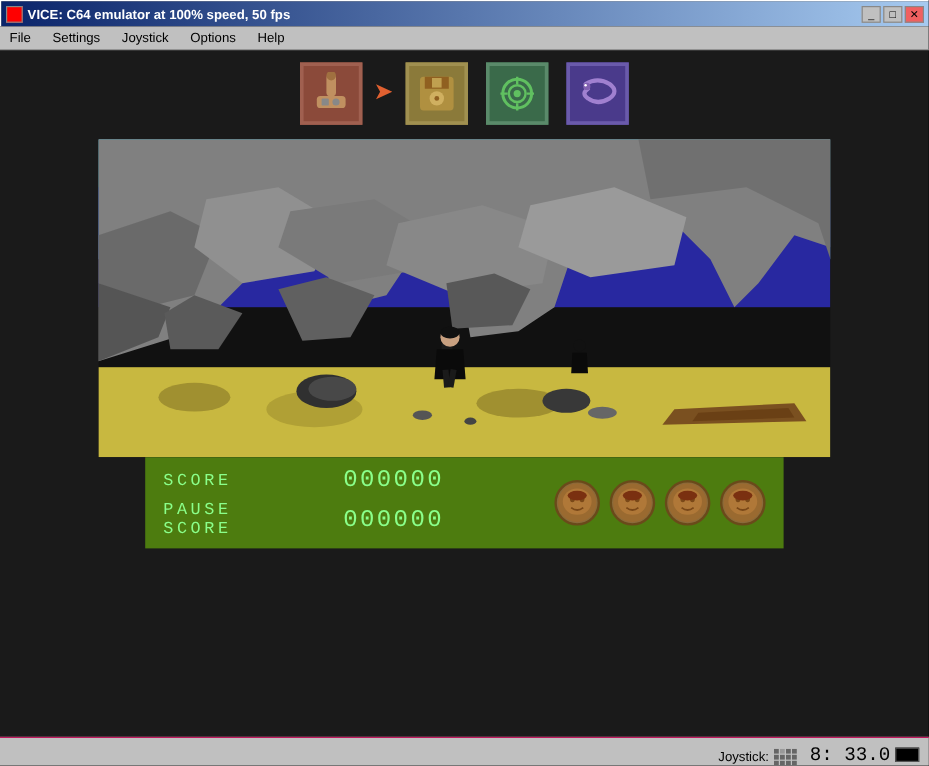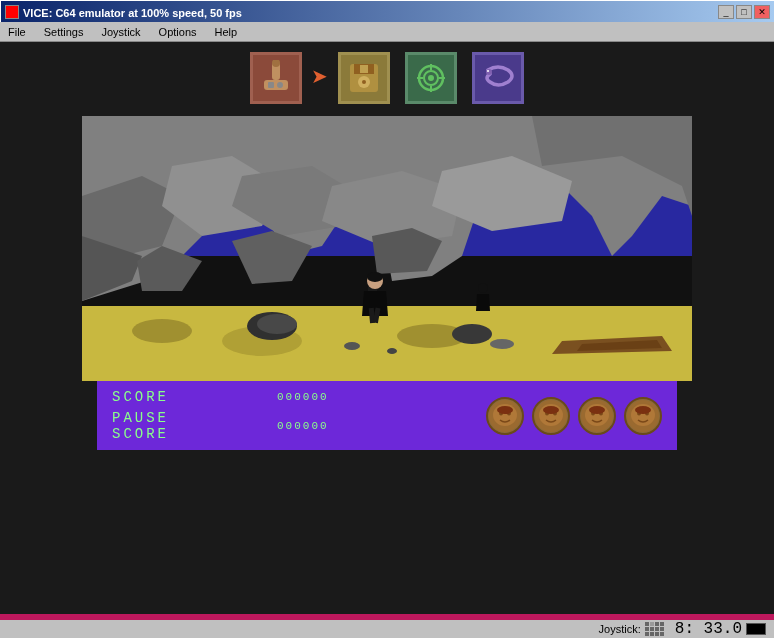--- a/index.html
+++ b/index.html
@@ -128,22 +128,22 @@
     }
 
     .arrow-right {
       color: #e06030;
       font-size: 28px;
       margin: 0 -5px;
     }
 
     
     #game-hud {
-      width: 580px;
-      background: #6d28d9;
+      width: 532px;
+      background: #4d7c0f;
       padding: 8px 15px;
       display: flex;
       align-items: center;
       justify-content: space-between;
     }
 
     #score-section {
       display: flex;
       flex-direction: column;
       gap: 5px;
@@ -158,24 +158,23 @@
     .score-label {
       color: #8aff8a;
       font-size: 14px;
       font-family: 'Courier New', monospace;
       letter-spacing: 3px;
       width: 120px;
     }
 
     .score-value {
       color: #8aff8a;
-      font-size: 11px;
+      font-size: 20px;
       font-family: 'Courier New', monospace;
       letter-spacing: 2px;
-      margin-left: 15px;
     }
 
     #lives-section {
       display: flex;
       gap: 8px;
     }
 
     .life-face {
       width: 38px;
       height: 38px;
@@ -188,24 +187,24 @@
       position: relative;
       overflow: hidden;
     }
 
     
     #status-bar {
       width: 100%;
       height: 24px;
       background: #c0c0c0;
       display: flex;
-      align-items: center;
+      align-items: flex-end;
       justify-content: flex-end;
       padding: 0 8px;
-      border-top: 6px solid #be185d;
+      border-top: 1px solid #be185d;
       position: absolute;
       bottom: 0;
     }
 
     #joystick-indicator {
       display: flex;
       align-items: center;
       gap: 4px;
       font-size: 11px;
       font-family: Arial, sans-serif;

